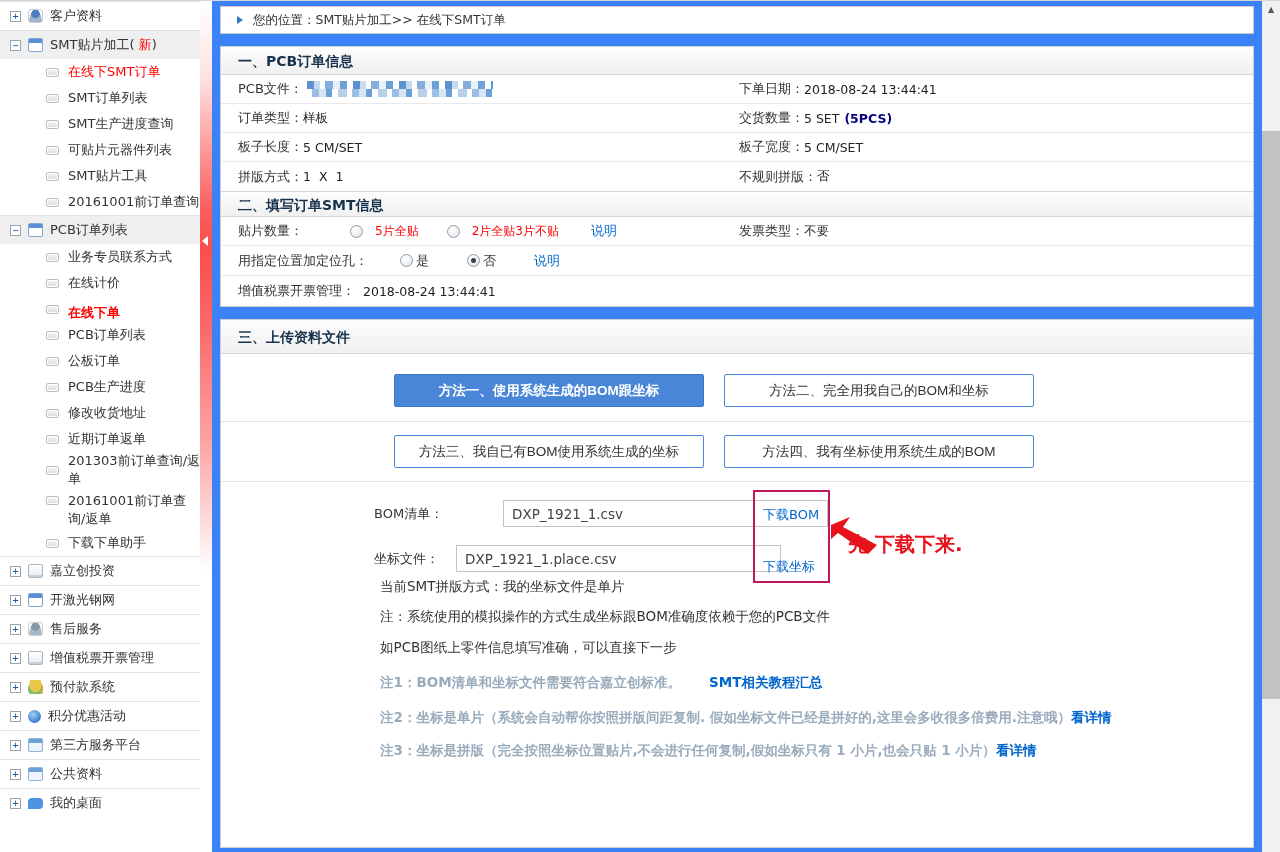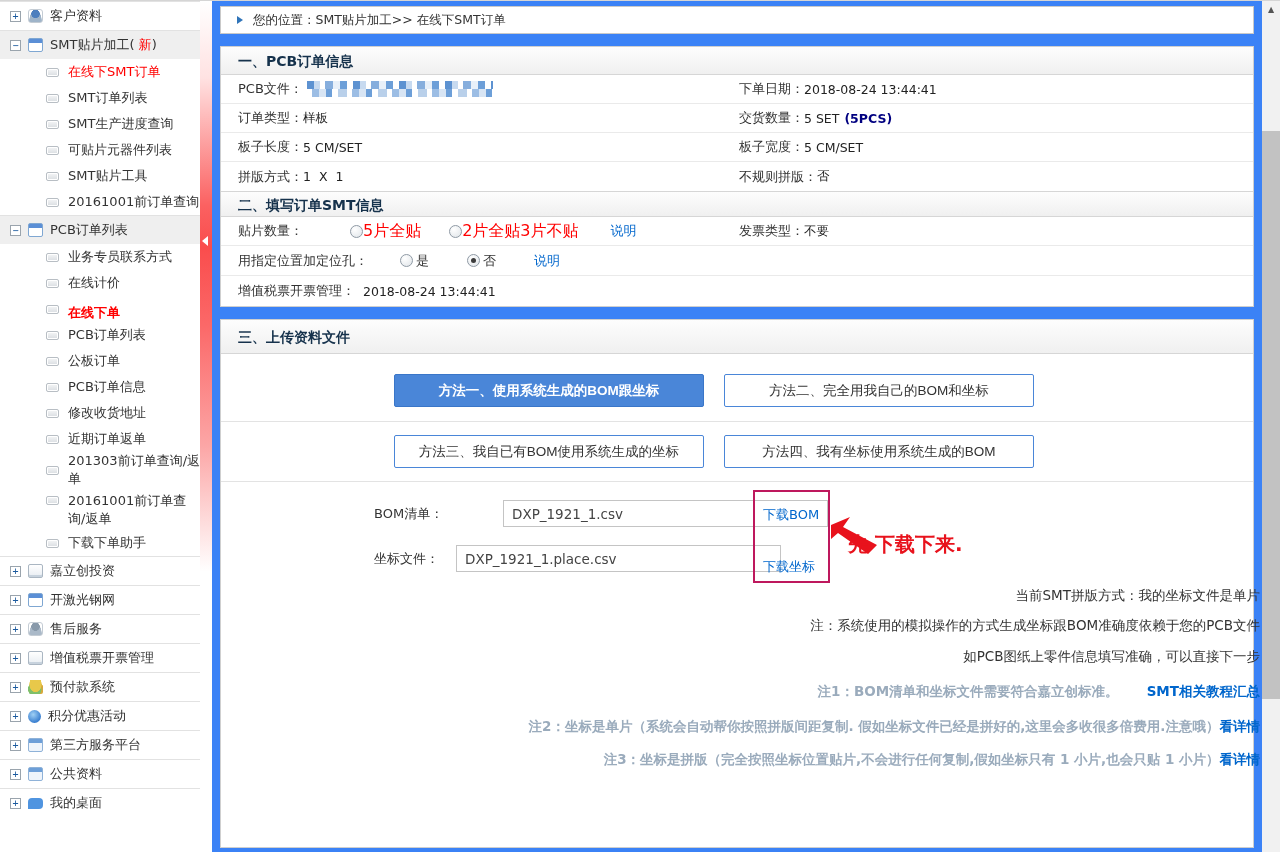--- a/index.html
+++ b/index.html
@@ -67,21 +67,21 @@
       repeating-linear-gradient(90deg,#5d92d1 0 7px,#c7daf0 7px 13px,#ffffff 13px 18px,#86aedd 18px 26px,#e8f0f9 26px 33px,#6d9fd8 33px 40px,#ffffff 40px 46px),
       repeating-linear-gradient(90deg,#ffffff 0 5px,#9cbde4 5px 12px,#d8e5f4 12px 19px,#6d9fd8 19px 25px,#ffffff 25px 31px,#b9d0ea 31px 40px);
     background-size:100% 8px,100% 8px; background-position:0 0,0 8px; background-repeat:no-repeat,no-repeat; }
 
   .r-s2a { height:29px; }
   .r-s2b { height:30px; }
   .radio { width:13px; height:13px; border-radius:50%; border:1px solid #8f9aa5;
     background:radial-gradient(circle at 35% 30%, #ffffff, #dfe4e8); display:inline-block; flex:0 0 auto; }
   .radio.checked { position:relative; }
   .radio.checked::after { content:''; position:absolute; left:3px; top:3px; width:5px; height:5px; border-radius:50%; background:#3c3c3c; }
-  .rlabel { color:#ff0000; font-size:16px; margin-left:0; }
+  .rlabel { color:#ff0000; font-size:12px; margin-left:12px; }
   .blabel { color:#333; font-size:13px; margin-left:3px; }
   a.lnk { color:#0066cc; text-decoration:none; font-size:13px; cursor:pointer; }
   a.lnk.u { }
 
   .sec3body { position:relative; height:493px; }
   .btnrow { display:flex; gap:20px; padding-left:173px; }
   .btnrow.first { padding-top:20px; }
   .btnrow.second { margin-top:13px; }
   .mbtn { width:310px; height:33px; border:1px solid #4a86d8; background:#fff; color:#333;
     font-size:13.5px; text-align:center; line-height:31px; cursor:pointer; border-radius:2px; }
@@ -96,21 +96,21 @@
   .filerow input { width:325px; height:27px; border:1px solid #c4c4c4; padding:0 8px; font-size:13.5px;
     color:#444; font-family:"DejaVu Sans","Liberation Sans",sans-serif; background:#fff; }
 
   .dl-rect { position:absolute; left:532px; top:136px; width:77px; height:93px; border:2px solid #be185d; }
   .dl-rect a { position:absolute; left:8px; font-size:13px; }
   .dl-rect a.d1 { top:14px; }
   .dl-rect a.d2 { top:66px; }
   .ann-arrow { position:absolute; left:609px; top:163px; }
   .ann-text { position:absolute; left:627px; top:177px; color:#e8121c; font-weight:bold; font-size:20px; white-space:nowrap; }
 
-  .notes { position:absolute; left:159px; top:232px; width:880px;text-align:right; }
+  .notes { position:absolute; left:159px; top:223px; width:880px; }
   .note { font-size:13.5px; color:#333; white-space:nowrap; }
   .note.muted { color:#9aabbc; font-weight:bold; }
   .note .sp { display:inline-block; width:28px; }
   .note a { font-size:13.5px; }
 
   
   .scrollbar { position:absolute; right:0; top:0; width:18px; height:852px; background:#f1f1f1; }
   .sb-up { height:17px; text-align:center; font-size:8px; color:#555; line-height:17px; cursor:pointer; }
   .sb-thumb { position:absolute; left:0; top:130px; width:18px; height:568px; background:#c2c2c2; cursor:pointer; }
 </style>
@@ -174,21 +174,21 @@
       <div class="s-child">
         <span class="bullet"></span>
         <span class="lbl">PCB订单列表</span>
       </div>
       <div class="s-child">
         <span class="bullet"></span>
         <span class="lbl">公板订单</span>
       </div>
       <div class="s-child">
         <span class="bullet"></span>
-        <span class="lbl">PCB订单信息</span>
+        <span class="lbl">PCB生产进度</span>
       </div>
       <div class="s-child">
         <span class="bullet"></span>
         <span class="lbl">修改收货地址</span>
       </div>
       <div class="s-child">
         <span class="bullet"></span>
         <span class="lbl">近期订单返单</span>
       </div>
       <div class="s-child">

